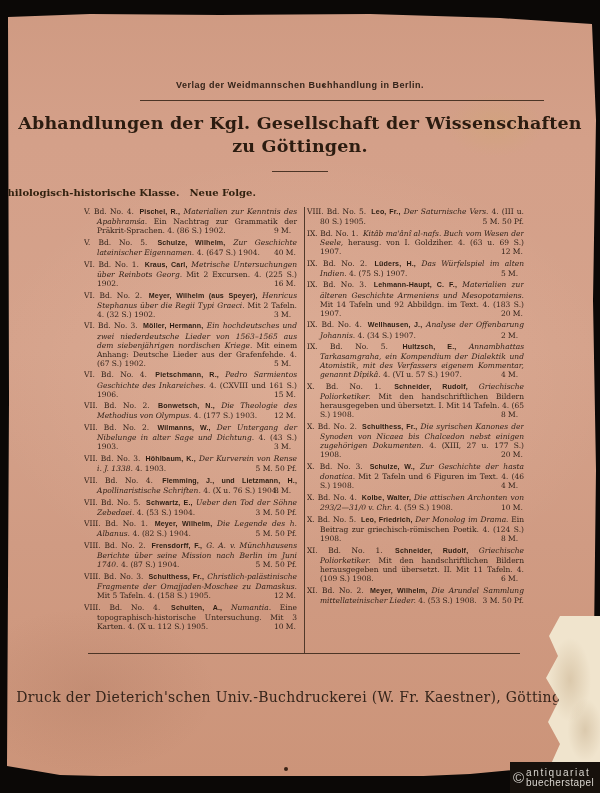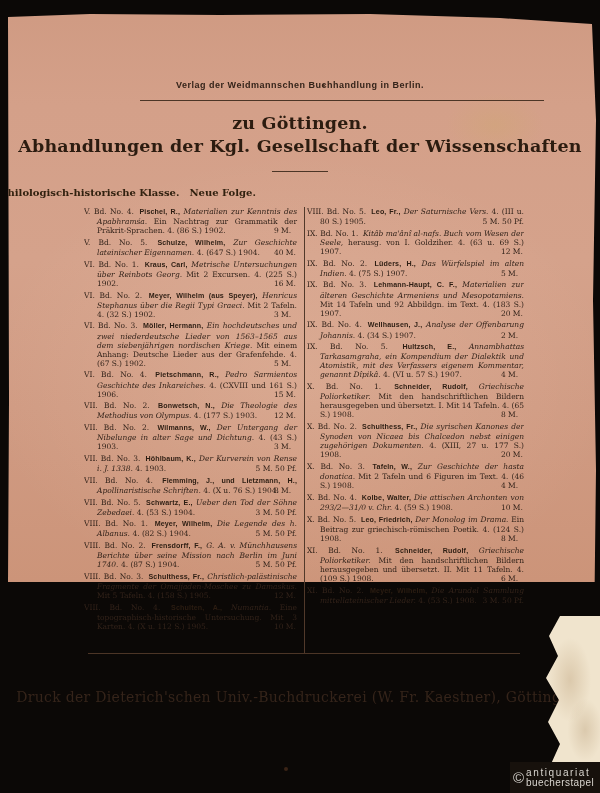--- a/index.html
+++ b/index.html
@@ -2,21 +2,21 @@
 <html><head>
 <meta charset="utf-8">
 <style>
   html,body{margin:0;padding:0;}
   body{
     width:600px;height:793px;position:relative;overflow:hidden;
     background:#0b0806;
     font-family:"DejaVu Serif","Liberation Serif",serif;
   }
   #paper{
-    position:absolute;left:0;top:0;width:600px;height:582px;
+    position:absolute;left:0;top:0;width:600px;height:776px;
     background:
       radial-gradient(ellipse 70px 45px at 495px 125px, rgba(205,170,105,0.30), rgba(205,170,105,0) 70%),
       radial-gradient(ellipse 180px 120px at 90px 690px, rgba(110,60,40,0.10), rgba(110,60,40,0) 70%),
       radial-gradient(ellipse 420px 300px at 300px 380px, rgba(255,225,200,0.18), rgba(255,225,200,0) 75%),
       linear-gradient(180deg,#cf9a82 0%, #d4a089 18%, #d5a28b 45%, #d09b83 70%, #cc9479 100%);
     clip-path: polygon(8px 17px, 90px 14px, 220px 15px, 370px 14px, 500px 18px, 592px 24px,
       596px 120px, 593px 300px, 596px 470px, 594px 640px, 597px 758px,
       555px 766px, 470px 774px, 330px 780px, 180px 778px, 60px 775px, 7px 766px, 9px 400px);
   }
   .publisher{
@@ -84,22 +84,22 @@
 </style>
 </head>
 <body>
 
 <div id="paper">
 
   <div class="publisher">Verlag der Weidmannschen Buchhandlung in Berlin.</div>
   <div class="rule1"></div>
 
   <div class="main-title">
+    <div>Abhandlungen der Kgl. Gesellschaft der Wissenschaften</div>
     <div>zu Göttingen.</div>
-    <div>Abhandlungen der Kgl. Gesellschaft der Wissenschaften</div>
   </div>
   <div class="rule2"></div>
 
   <div class="section-heading">
     <span>Philologisch-historische Klasse.</span><span class="gap"></span><span>Neue Folge.</span>
   </div>
 
   <div class="cols">
     <div class="col col-left" id="left-column">
   <div class="entry">
@@ -283,21 +283,21 @@
   <div class="entry">
     <span class="ref">X. Bd. No. 2.</span>
     <span class="author">Schulthess, Fr.,</span>
     <span class="etitle">Die syrischen Kanones der Synoden von Nicaea bis Chalcedon nebst einigen zugehörigen Dokumenten.</span>
     <span class="details">4. (XIII, 27 u. 177 S.) 1908.</span>
     <span class="price">20 M.</span>
   </div>
 
   <div class="entry">
     <span class="ref">X. Bd. No. 3.</span>
-    <span class="author">Tafeln, W.,</span>
+    <span class="author">Schulze, W.,</span>
     <span class="etitle">Zur Geschichte der hasta donatica.</span>
     <span class="details">Mit 2 Tafeln und 6 Figuren im Text. 4. (46 S.) 1908.</span>
     <span class="price">4 M.</span>
   </div>
 
   <div class="entry">
     <span class="ref">X. Bd. No. 4.</span>
     <span class="author">Kolbe, Walter,</span>
     <span class="etitle">Die attischen Archonten von 293/2—31/0 v. Chr.</span>
     <span class="details">4. (59 S.) 1908.</span>

